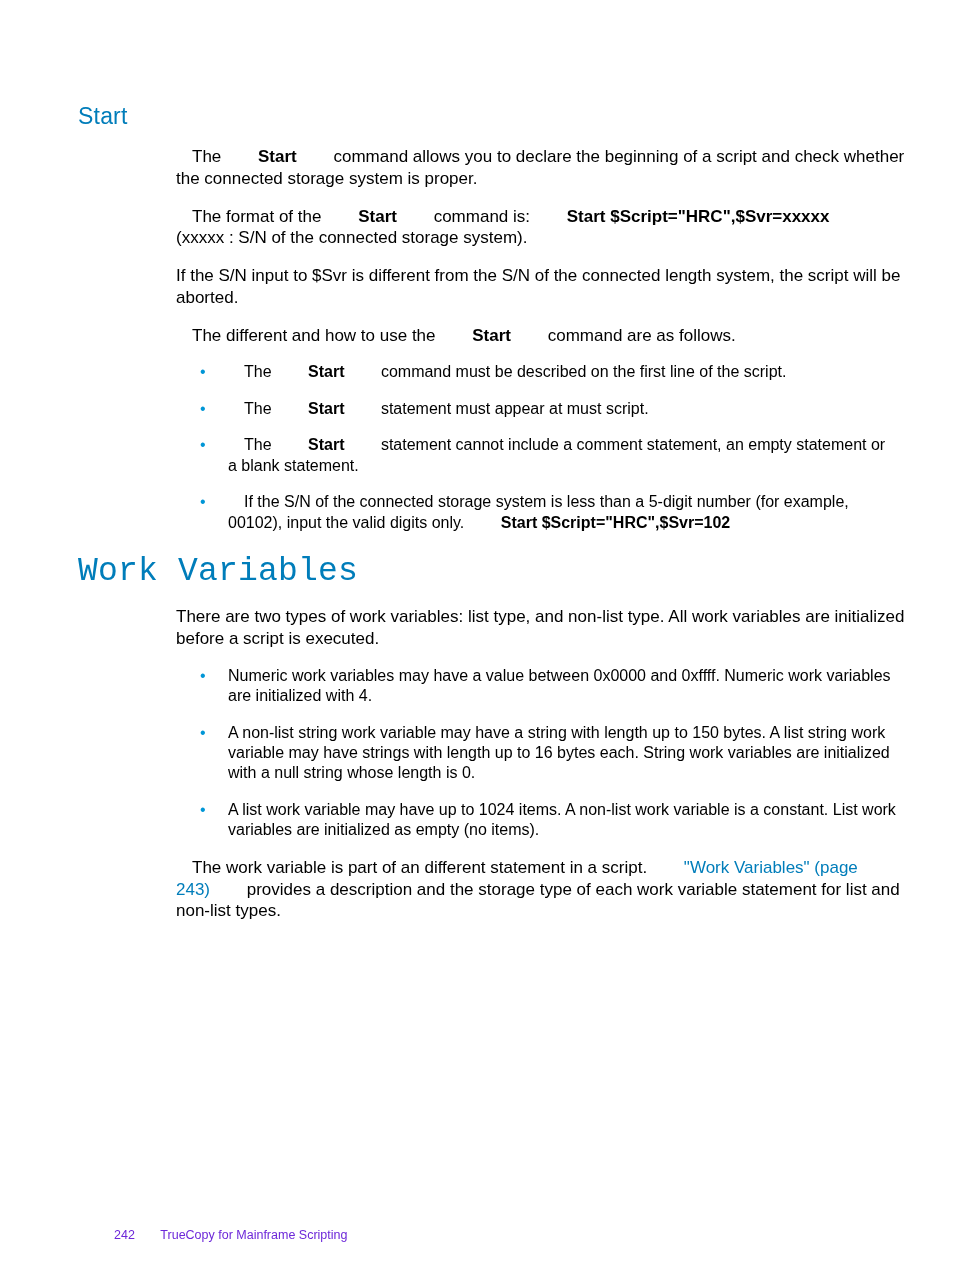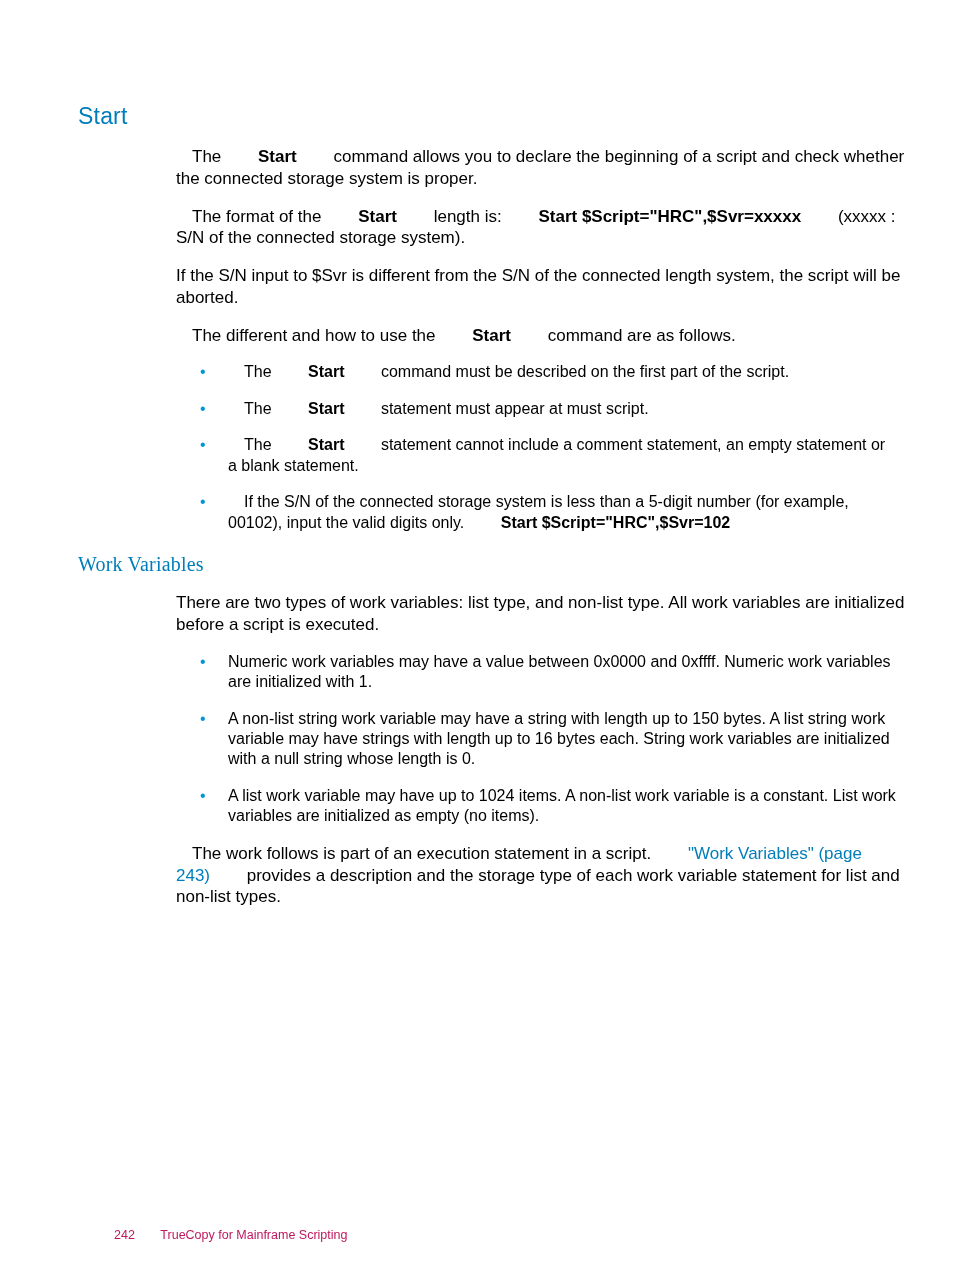--- a/index.html
+++ b/index.html
@@ -14,24 +14,24 @@
     }
     .h2 {
       font-family: Arial, Helvetica, sans-serif;
       font-weight: 300;
       color: #007dba;
       font-size: 23px;
       margin-bottom: 12px;
       letter-spacing: 0.2px;
     }
     .h1 {
-      font-family: Liberation Serif, serif;
+      font-family: Liberation Mono, monospace;
       font-weight: 300;
       color: #007dba;
-      font-size: 20px;
+      font-size: 33px;
       margin-top: 20px;
       margin-bottom: 14px;
       letter-spacing: 0.2px;
     }
     .body-indent {
       margin-left: 78px;
       margin-right: 8px;
     }
     .h1 { margin-left: -4px; }
     .h2 { margin-left: -4px; }
@@ -62,72 +62,72 @@
     .b { font-weight: bold; }
     a.link {
       color: #007dba;
       text-decoration: none;
     }
     .footer {
       position: absolute;
       bottom: 45px;
       left: 50px;
       font-size: 12.5px;
-      color: #be185d;
+      color: #6d28d9;
     }
     .footer .pn { margin-right: 6px; }
   </style>
 </head>
 <body>
 
 <div class="h2">Start</div>
 
 <div class="body-indent">
   <p class="para">
     <span>The </span><span class="b">Start</span><span> command allows you to declare the beginning of a script and check whether the connected storage system is proper.</span>
   </p>
 
   <p class="para">
-    <span>The format of the </span><span class="b">Start</span><span> length is: </span><span class="b">Start $Script="HRC",$Svr=xxxxx</span><span> (xxxxx : S/N of the connected storage system).</span>
+    <span>The format of the </span><span class="b">Start</span><span> command is: </span><span class="b">Start $Script="HRC",$Svr=xxxxx</span><span> (xxxxx : S/N of the connected storage system).</span>
   </p>
 
   <p class="para">If the S/N input to $Svr is different from the S/N of the connected length system, the script will be aborted.</p>
 
   <p class="para">
     <span>The different and how to use the </span><span class="b">Start</span><span> command are as follows.</span>
   </p>
 
   <ul class="bullets">
     <li>
-      <span>The </span><span class="b">Start</span><span> command must be described on the first part of the script.</span>
+      <span>The </span><span class="b">Start</span><span> command must be described on the first line of the script.</span>
     </li>
     <li>
       <span>The </span><span class="b">Start</span><span> statement must appear at must script.</span>
     </li>
     <li>
       <span>The </span><span class="b">Start</span><span> statement cannot include a comment statement, an empty statement or a blank statement.</span>
     </li>
     <li>
       <span>If the S/N of the connected storage system is less than a 5-digit number (for example, 00102), input the valid digits only. </span><span class="b">Start $Script="HRC",$Svr=102</span>
     </li>
   </ul>
 </div>
 
 <div class="h1">Work Variables</div>
 
 <div class="body-indent">
   <p class="para">There are two types of work variables: list type, and non-list type. All work variables are initialized before a script is executed.</p>
 
   <ul class="bullets">
-    <li>Numeric work variables may have a value between 0x0000 and 0xffff. Numeric work variables are initialized with 1.</li>
+    <li>Numeric work variables may have a value between 0x0000 and 0xffff. Numeric work variables are initialized with 4.</li>
     <li>A non-list string work variable may have a string with length up to 150 bytes. A list string work variable may have strings with length up to 16 bytes each. String work variables are initialized with a null string whose length is 0.</li>
     <li>A list work variable may have up to 1024 items. A non-list work variable is a constant. List work variables are initialized as empty (no items).</li>
   </ul>
 
   <p class="para">
-    <span>The work follows is part of an execution statement in a script. </span><a class="link">"Work Variables" (page 243)</a><span> provides a description and the storage type of each work variable statement for list and non-list types.</span>
+    <span>The work variable is part of an different statement in a script. </span><a class="link">"Work Variables" (page 243)</a><span> provides a description and the storage type of each work variable statement for list and non-list types.</span>
   </p>
 </div>
 
 <div class="footer">
   <span class="pn">242</span>
   <span>TrueCopy for Mainframe Scripting</span>
 </div>
 
 </body></html>

